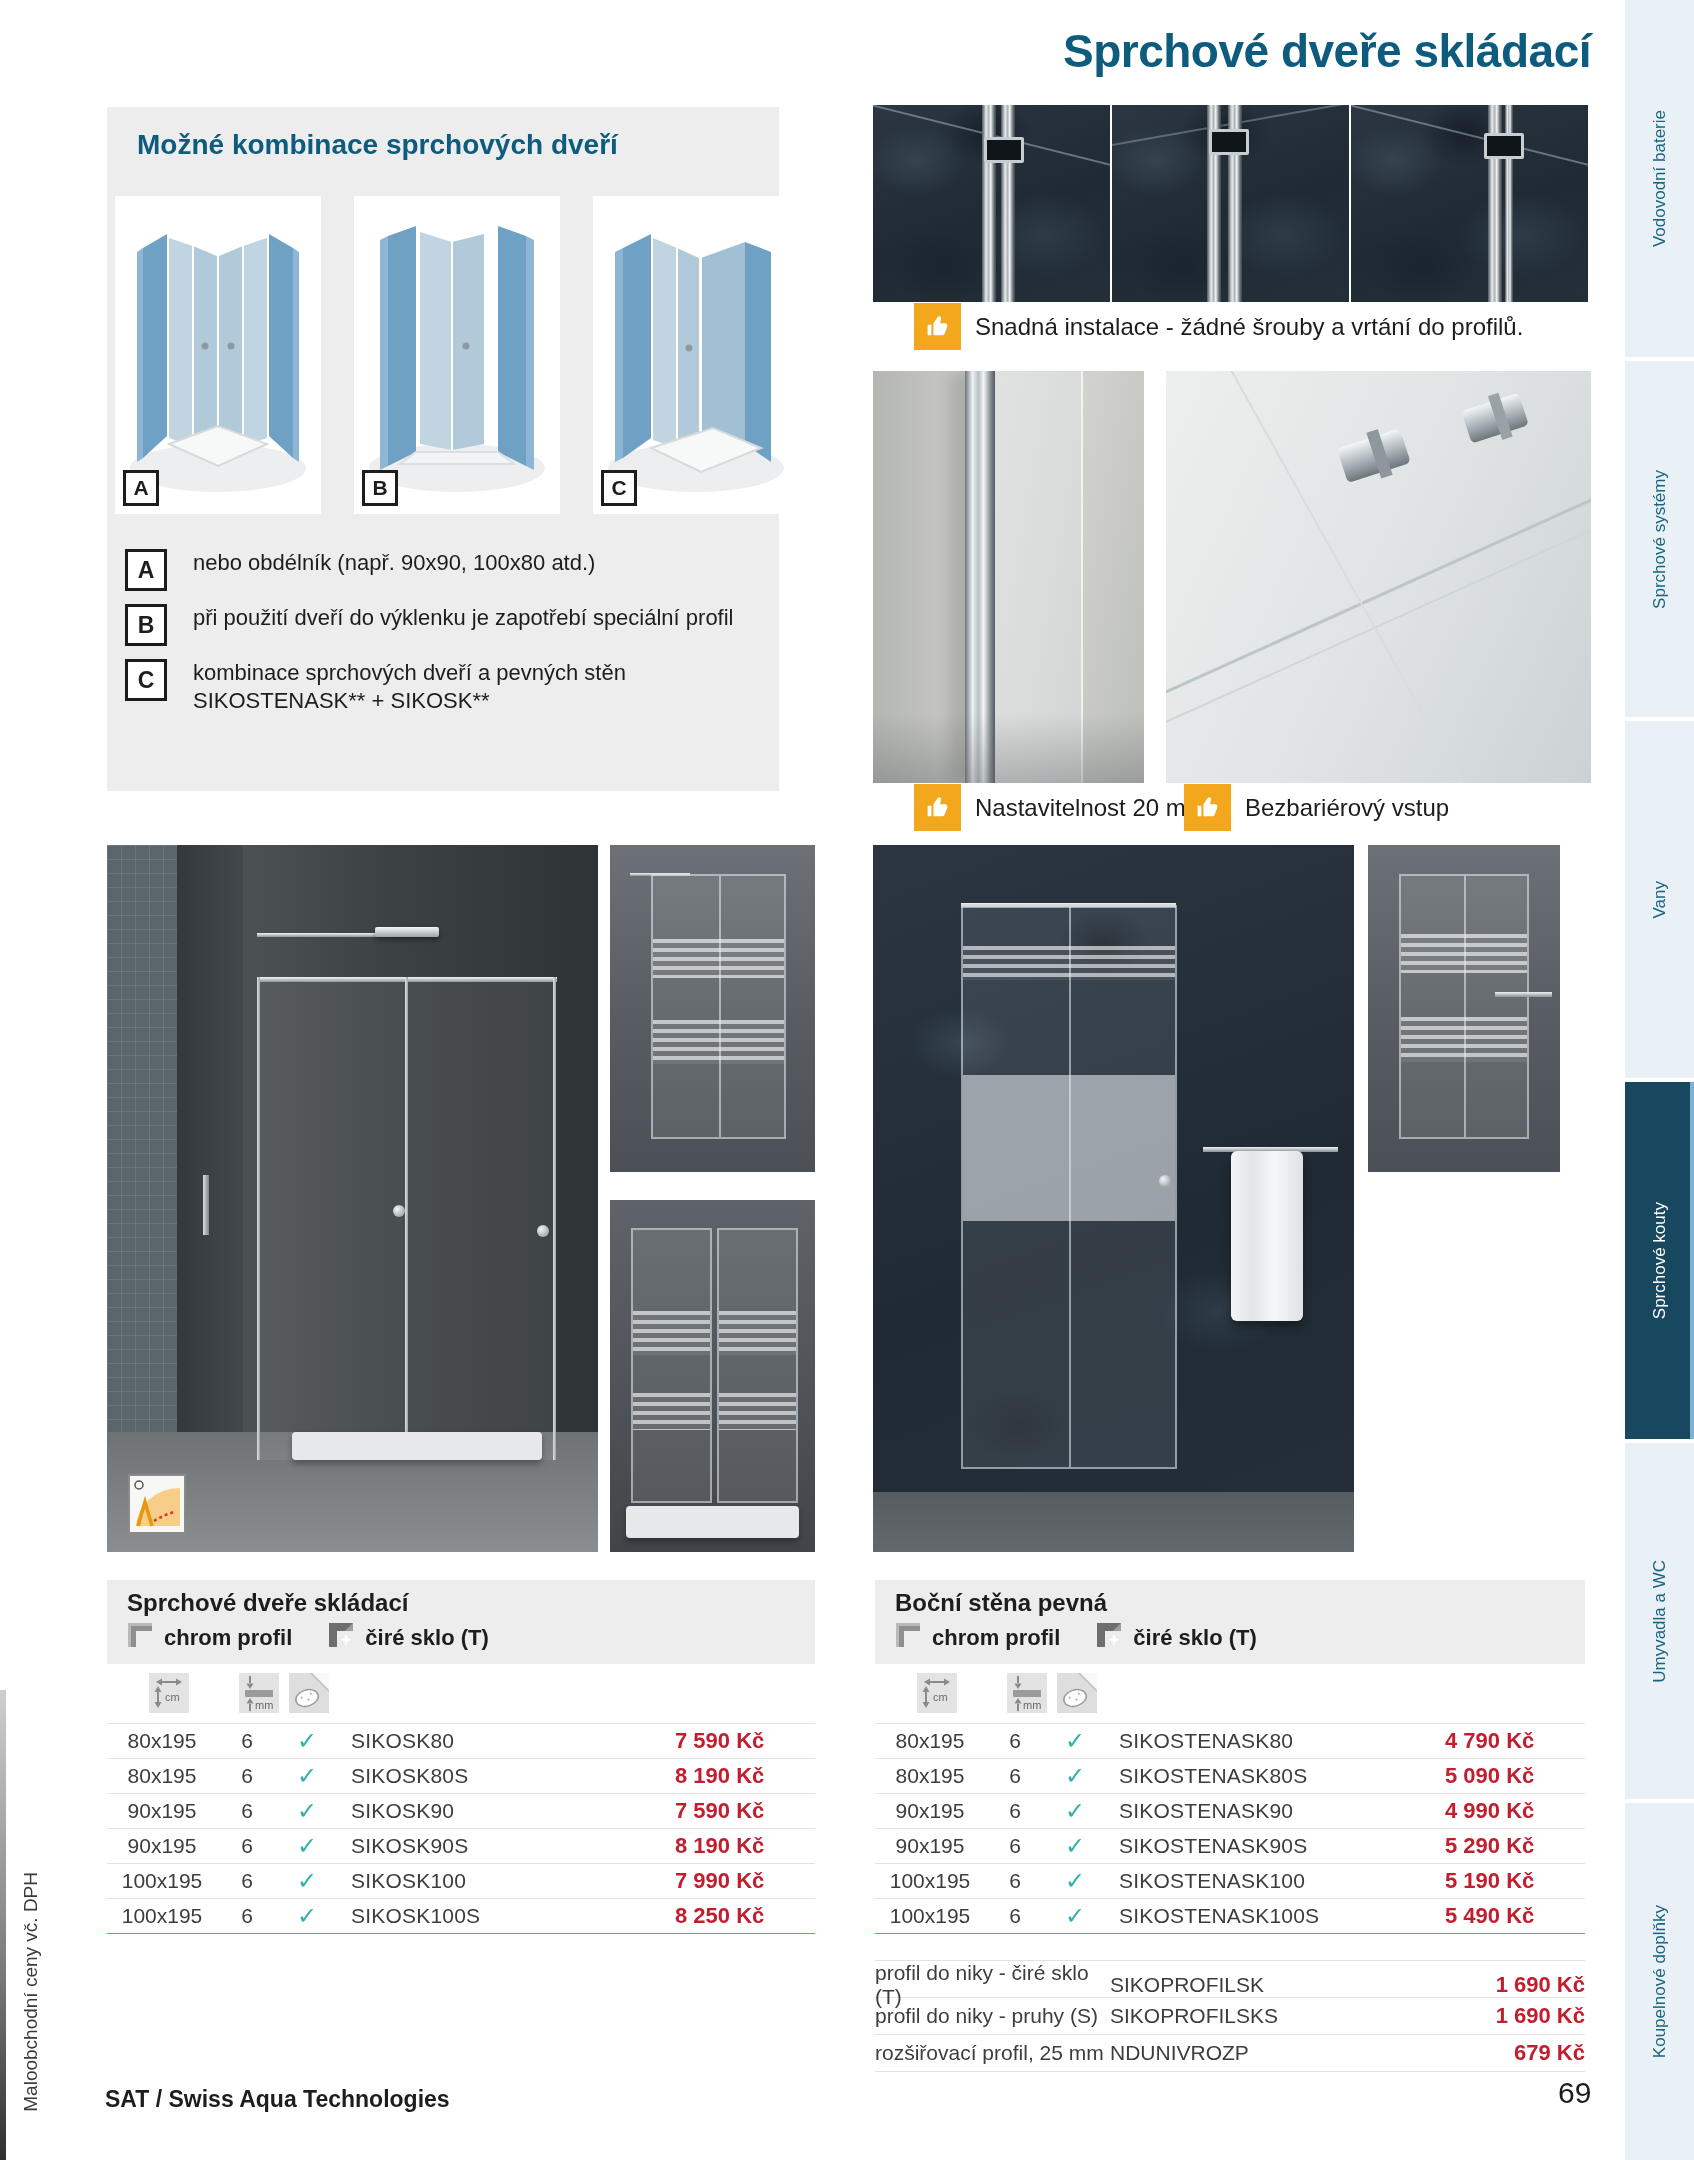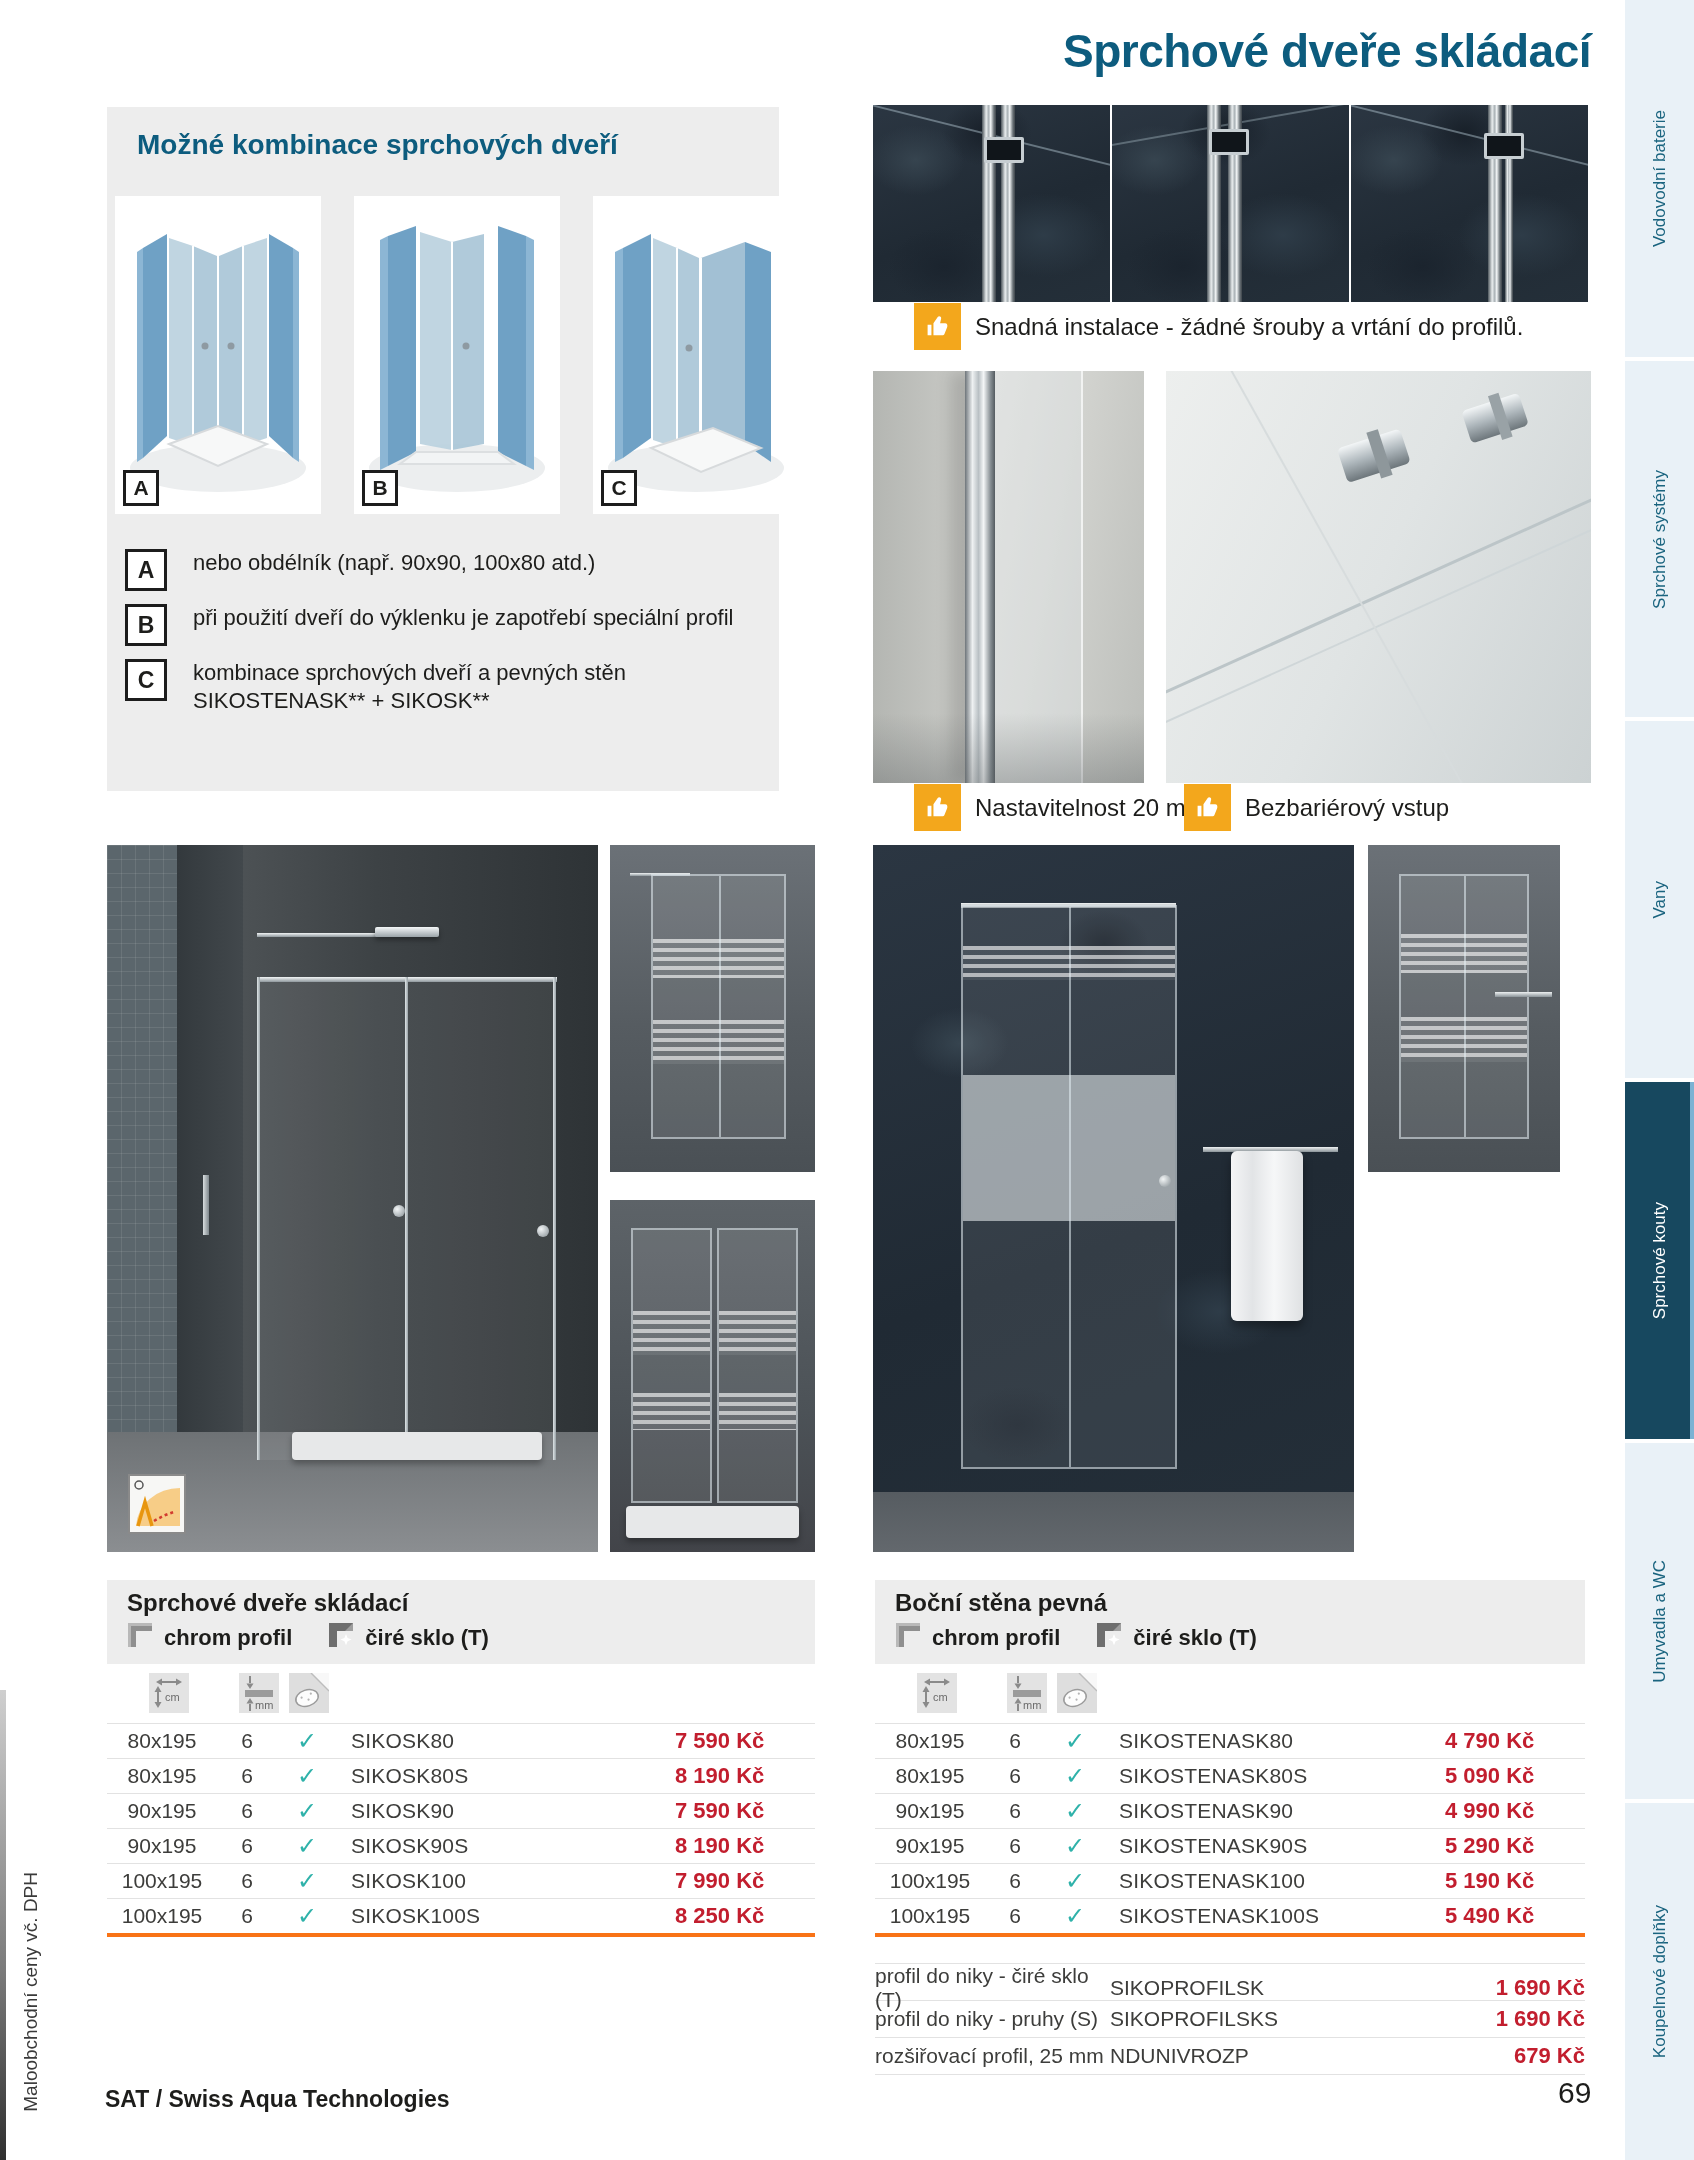--- a/index.html
+++ b/index.html
@@ -106,21 +106,21 @@
   .ptable{position:absolute;width:708px;}
   #table-left{left:107px;top:1580px;}
   #table-right{left:875px;top:1580px;width:710px;}
   .t-head{background:#ededed;padding:9px 18px 10px 20px;}
   .t-title{margin:0 0 5px 0;font-size:24px;font-weight:700;color:#1d1d1b;}
   .t-legend{display:flex;align-items:center;gap:11px;font-size:22px;font-weight:700;color:#1d1d1b;}
   .t-legend .leg-gap{width:14px;}
   .t-cols{position:relative;height:44px;margin-top:9px;}
   .col-ic{position:absolute;top:0;width:40px;height:40px;}
   .col-cm{left:42px;} .col-mm{left:132px;} .col-sponge{left:182px;}
-  .t-rows{margin-top:6px;border-bottom:4px solid #f97316;}
+  .t-rows{margin-top:6px;border-bottom:1px solid #f97316;}
   .trow{display:grid;grid-template-columns:110px 60px 60px 1fr 140px;align-items:center;height:34px;border-top:1px solid #e2e2e2;font-size:21px;color:#3d3d3b;}
   .c-size,.c-th{text-align:center;}
   .c-check{text-align:center;color:#2fb2aa;font-size:24px;}
   .c-code{padding-left:14px;letter-spacing:.2px;}
   .c-price{text-align:left;font-weight:700;color:#c21e2e;font-size:22px;}
   .t-extra{margin-top:26px;border-bottom:1px solid #e2e2e2;}
   .xrow{display:grid;grid-template-columns:1fr 325px 150px;align-items:center;height:36px;border-top:1px solid #e2e2e2;font-size:21px;color:#3d3d3b;}
   .x-price{text-align:right;font-weight:700;color:#c21e2e;font-size:22px;}
 
   

